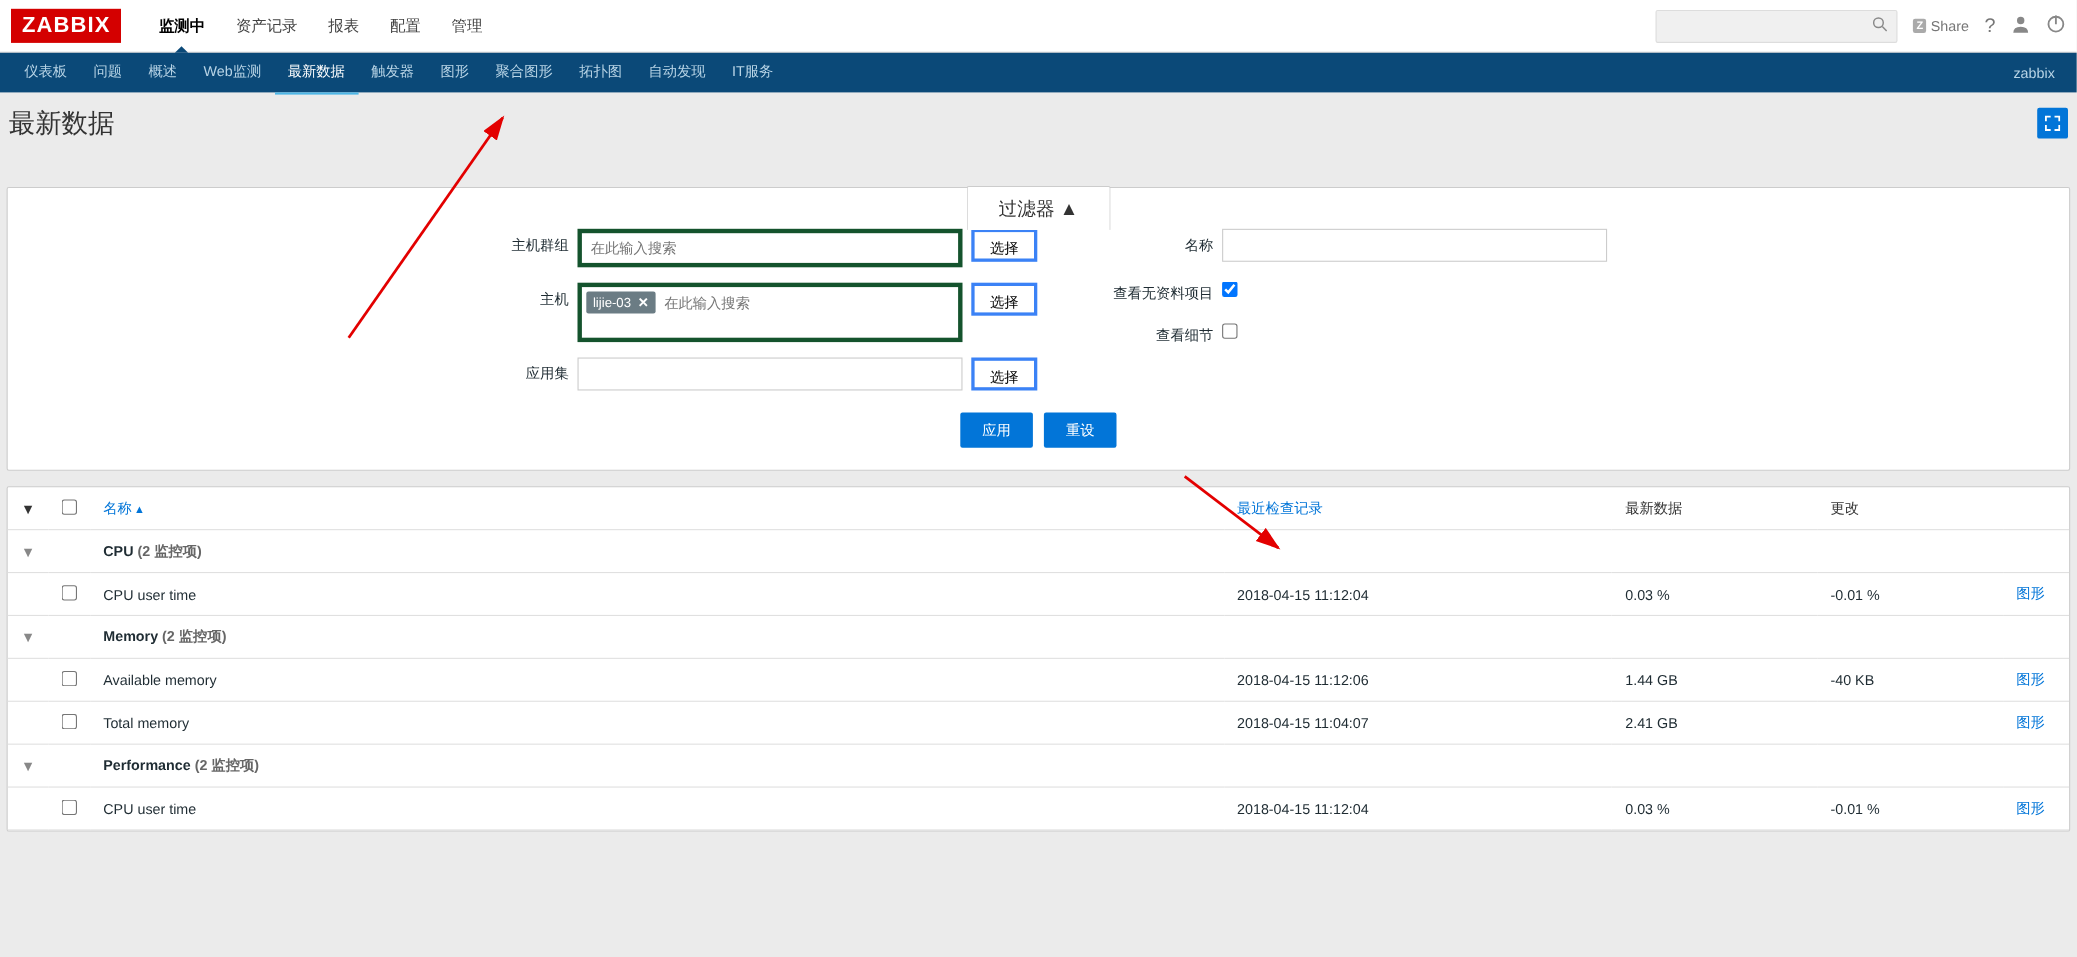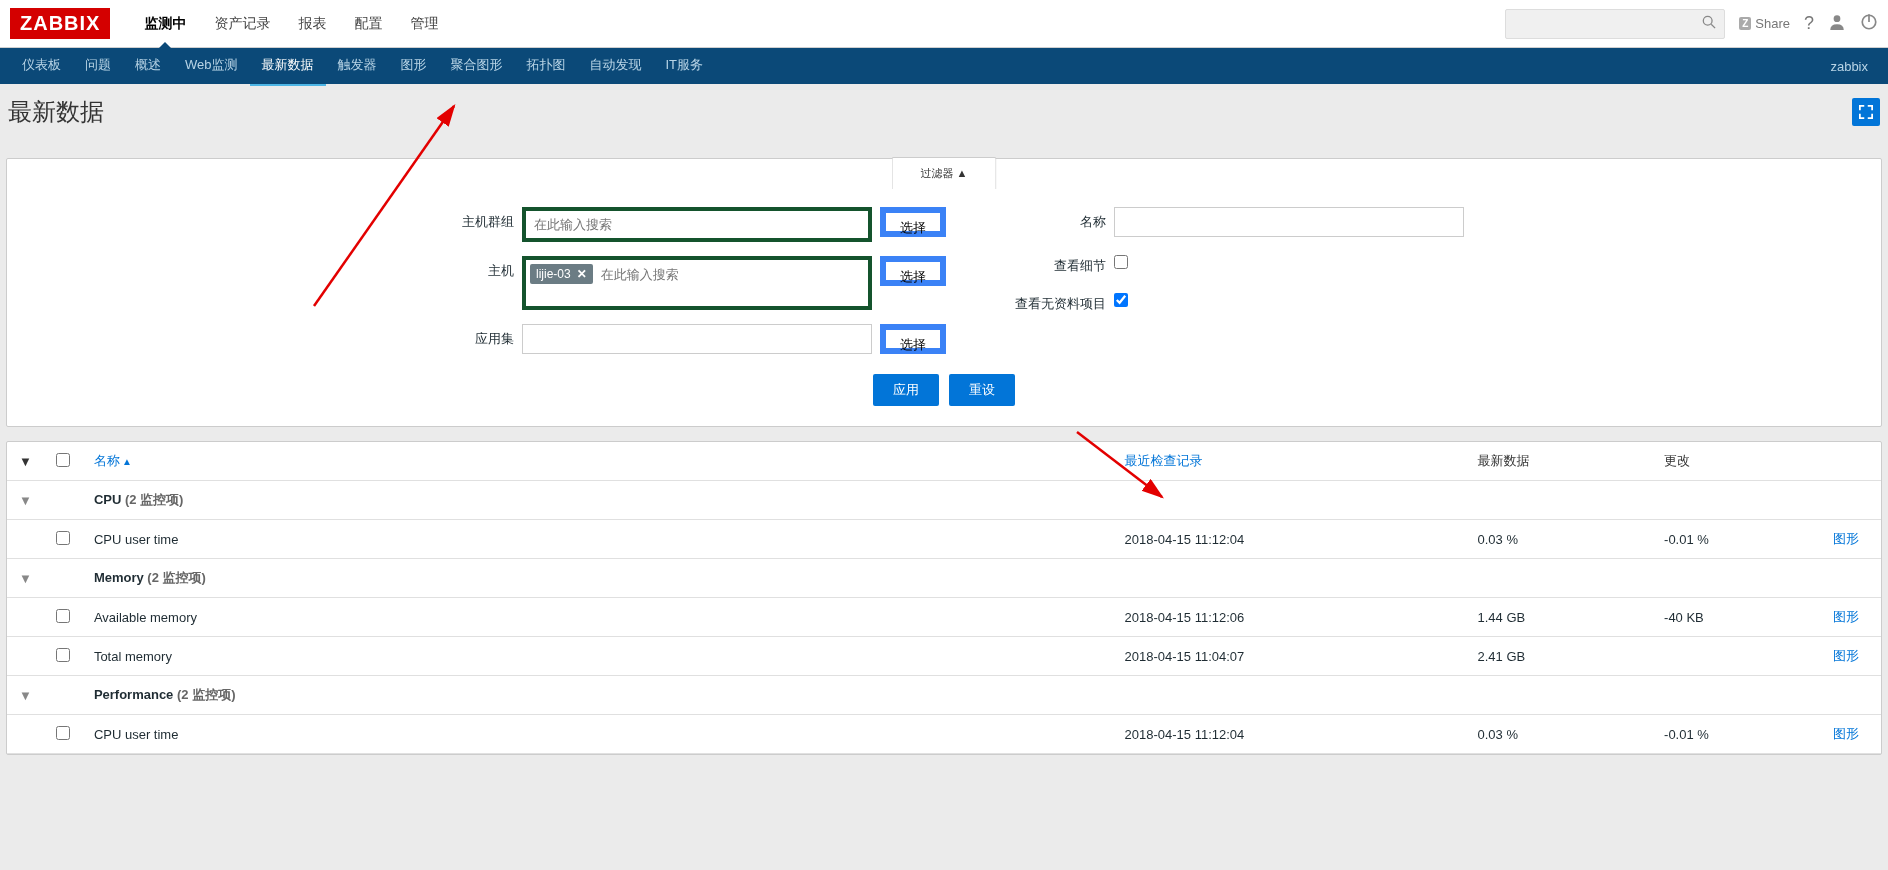--- a/index.html
+++ b/index.html
@@ -26,30 +26,30 @@
 .sub-nav li.active { color: #fff; border-bottom: 2px solid #4db6e6; }
 .subnav-right { color: #b8d4e6; font-size: 13px; padding: 0 10px; }
 
 
 .title-row { display: flex; align-items: center; padding: 12px 8px 10px 8px; }
 .page-title { font-size: 24px; font-weight: normal; color: #333; flex: 1; }
 .fullscreen-btn { background: #0275d8; color: #fff; width: 28px; height: 28px; display: flex; align-items: center; justify-content: center; border-radius: 2px; cursor: pointer; }
 
 
 .filter-container { padding: 0 6px; position: relative; }
-.filter-tab { position: absolute; top: -1px; left: 50%; transform: translateX(-50%); background: #fff; border: 1px solid #ccc; border-bottom: none; padding: 8px 28px; font-size: 11px; color: #333; z-index: 1; border-radius: 2px 2px 0 0; }
-.filter-panel { background: #fff; border: 1px solid #ccc; border-radius: 2px; padding: 48px 20px 20px 20px; margin-top: 20px; }
+.filter-tab { position: absolute; top: -1px; left: 50%; transform: translateX(-50%); background: #fff; border: 1px solid #ccc; border-bottom: none; padding: 8px 28px; font-size: 17px; color: #333; z-index: 1; border-radius: 2px 2px 0 0; }
+.filter-panel { background: #fff; border: 1px solid #ccc; border-radius: 2px; padding: 37px 20px 20px 20px; margin-top: 32px; }
 .filter-grid { display: flex; gap: 40px; justify-content: center; }
 .filter-col { display: flex; flex-direction: column; gap: 14px; }
 .filter-row { display: flex; align-items: flex-start; gap: 8px; }
 .filter-label { width: 90px; text-align: right; padding-top: 6px; font-size: 13px; }
 .multi-input { border: 4px solid #14532d; width: 350px; min-height: 30px; padding: 4px; display: flex; flex-wrap: wrap; gap: 4px; }
 .multi-input input { border: none; outline: none; font-size: 13px; padding: 2px 4px; flex: 1; min-width: 100px; }
 .text-input { border: 1px solid #ccc; width: 350px; height: 30px; padding: 0 6px; font-size: 13px; }
-.select-btn { border: 6px solid #3b82f6; background: #fff; padding: 6px 14px; font-size: 13px; cursor: pointer; height: 30px; }
+.select-btn { border: 3px solid #3b82f6; background: #fff; padding: 6px 14px; font-size: 13px; cursor: pointer; height: 30px; }
 .tag { background: #6b7c84; color: #fff; padding: 3px 6px; border-radius: 2px; font-size: 12px; display: flex; align-items: center; gap: 6px; }
 .tag-x { cursor: pointer; font-weight: bold; }
 .checkbox-cell { display: flex; align-items: center; padding-top: 4px; }
 .filter-buttons { display: flex; gap: 10px; justify-content: center; margin-top: 20px; }
 .btn-primary { background: #0275d8; color: #fff; border: none; padding: 7px 20px; font-size: 13px; cursor: pointer; border-radius: 2px; }
 
 
 .red-arrow { position: absolute; pointer-events: none; }
 .arrow-svg { overflow: visible; }
 
@@ -174,29 +174,29 @@
           <input class="text-input" type="text" style="">
           <button class="select-btn">选择</button>
         </div>
       </div>
       <div class="filter-col">
         <div class="filter-row">
           <div class="filter-label" style="width:120px;">名称</div>
           <input class="text-input" type="text" style="">
         </div>
         <div class="filter-row">
+          <div class="filter-label" style="width:120px;">查看无资料项目</div>
+          <div class="checkbox-cell">
+              <input type="checkbox" checked="" style="">
+            </div>
+        </div>
+        <div class="filter-row">
           <div class="filter-label" style="width:120px;">查看细节</div>
           <div class="checkbox-cell">
               <input type="checkbox" style="">
-            </div>
-        </div>
-        <div class="filter-row">
-          <div class="filter-label" style="width:120px;">查看无资料项目</div>
-          <div class="checkbox-cell">
-              <input type="checkbox" checked="" style="">
             </div>
         </div>
       </div>
     </div>
     <div class="filter-buttons">
       <button class="btn-primary">应用</button>
       <button class="btn-primary">重设</button>
     </div>
   </div>
 </div>

